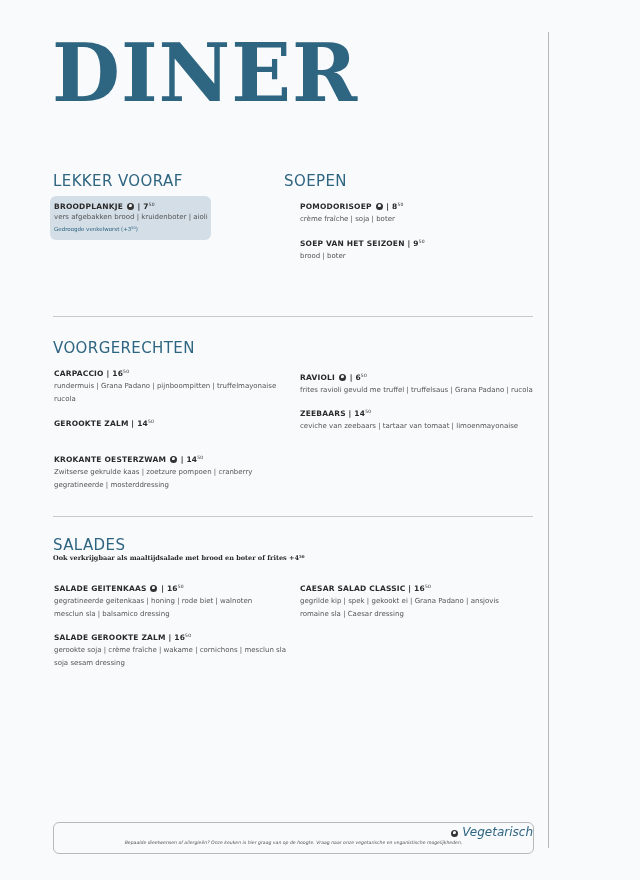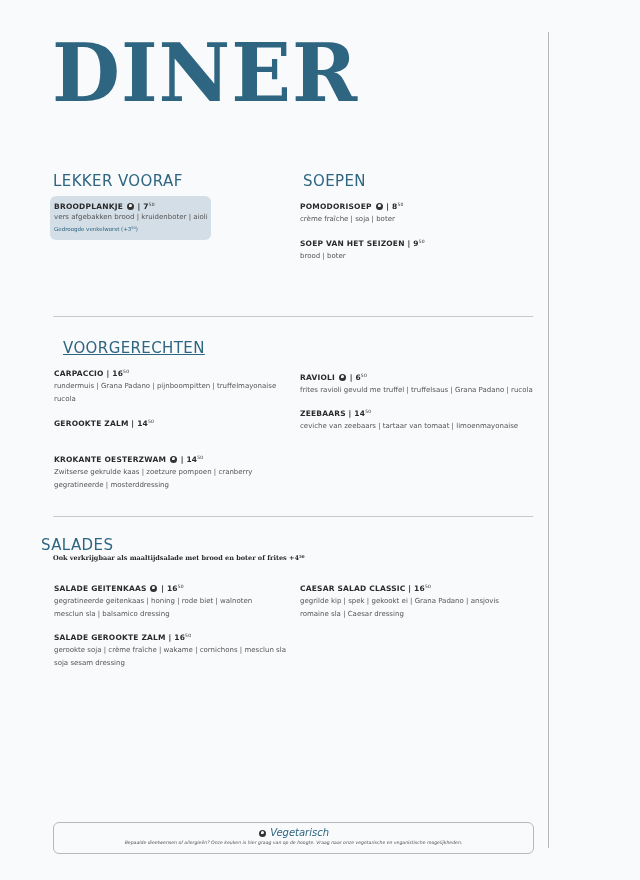--- a/index.html
+++ b/index.html
@@ -45,60 +45,60 @@
     .extra sup { font-size: 3.5px; vertical-align: 2px; }
     .subnote {
       position: absolute; left: 53px; top: 554px;
       font-family: "DejaVu Serif", serif; font-weight: bold; font-size: 6.5px; color: #2a2a2a;
     }
     .subnote sup { font-size: 4px; vertical-align: 2px; }
     .footer {
       position: absolute; left: 53px; top: 822px; width: 479px; height: 30px;
       border: 1px solid #b8b8b8; border-radius: 6px; text-align: center;
     }
-    .footer-veg { font-size: 10px; color: #2e6580; font-style: italic; margin-top: 5px; line-height: 9px; }
+    .footer-veg { font-size: 12px; color: #2e6580; font-style: italic; margin-top: 5px; line-height: 9px; text-align: right; }
     .footer-note { font-size: 4.6px; color: #555; font-style: italic; margin-top: 2px; line-height: 7px; }
   </style>
 </head>
 <body>
 
 <h1 class="title">DINER</h1>
 <div class="vline"></div>
 
 <h2 class="section-title" style="left:53px;top:172px;">LEKKER VOORAF</h2>
 <div class="highlight"></div>
 <div class="item" style="left:54px;top:199px;">
   <div class="item-name">
     <span>BROODPLANKJE</span>
     <span class="veg"></span>
     <span> | </span><span>7</span><sup>50</sup>
   </div>
   <div class="item-desc" style="line-height:11px;margin-top:0">vers afgebakken brood | kruidenboter | aioli</div>
   <div class="extra"><span>Gedroogde venkelworst (+3</span><sup>50</sup><span>)</span></div>
 </div>
 
-<h2 class="section-title" style="left:303px;top:172px;">SOEPEN</h2>
+<h2 class="section-title" style="left:284px;top:172px;">SOEPEN</h2>
 <div class="item" style="left:300px;top:199px;">
   <div class="item-name">
     <span>POMODORISOEP</span>
     <span class="veg"></span>
     <span> | </span><span>8</span><sup>50</sup>
   </div>
   <div class="item-desc">crème fraîche | soja | boter</div>
 </div>
 <div class="item" style="left:300px;top:236px;">
   <div class="item-name">
     <span>SOEP VAN HET SEIZOEN</span><span> | </span><span>9</span><sup>50</sup>
   </div>
   <div class="item-desc">brood | boter</div>
 </div>
 
 <div class="hline" style="top:316px;"></div>
 
-<h2 class="section-title" style="left:63px;top:339px;text-decoration:underline;">VOORGERECHTEN</h2>
+<h2 class="section-title" style="left:53px;top:339px;">VOORGERECHTEN</h2>
 
 <div class="item" style="left:54px;top:366px;">
   <div class="item-name"><span>CARPACCIO</span><span> | </span><span>16</span><sup>50</sup></div>
   <div class="item-desc"><span>rundermuis | Grana Padano | pijnboompitten | truffelmayonaise</span><br><span>rucola</span></div>
 </div>
 <div class="item" style="left:54px;top:416px;">
   <div class="item-name"><span>GEROOKTE ZALM</span><span> | </span><span>14</span><sup>50</sup></div>
 </div>
 <div class="item" style="left:54px;top:452px;">
   <div class="item-name"><span>KROKANTE OESTERZWAM</span> <span class="veg"></span><span> | </span><span>14</span><sup>50</sup></div>
@@ -108,21 +108,21 @@
   <div class="item-name"><span>RAVIOLI</span> <span class="veg"></span><span> | </span><span>6</span><sup>50</sup></div>
   <div class="item-desc">frites ravioli gevuld me truffel | truffelsaus | Grana Padano | rucola</div>
 </div>
 <div class="item" style="left:300px;top:406px;width:245px;">
   <div class="item-name"><span>ZEEBAARS</span><span> | </span><span>14</span><sup>50</sup></div>
   <div class="item-desc">ceviche van zeebaars | tartaar van tomaat | limoenmayonaise</div>
 </div>
 
 <div class="hline" style="top:516px;"></div>
 
-<h2 class="section-title" style="left:41px;top:536px;">SALADES</h2>
+<h2 class="section-title" style="left:53px;top:536px;">SALADES</h2>
 <div class="subnote"><span>Ook verkrijgbaar als maaltijdsalade met brood en boter of frites +4</span><sup>50</sup></div>
 
 <div class="item" style="left:54px;top:581px;">
   <div class="item-name"><span>SALADE GEITENKAAS</span> <span class="veg"></span><span> | </span><span>16</span><sup>50</sup></div>
   <div class="item-desc"><span>gegratineerde geitenkaas | honing | rode biet | walnoten</span><br><span>mesclun sla | balsamico dressing</span></div>
 </div>
 <div class="item" style="left:54px;top:630px;">
   <div class="item-name"><span>SALADE GEROOKTE ZALM</span><span> | </span><span>16</span><sup>50</sup></div>
   <div class="item-desc"><span>gerookte soja | crème fraîche | wakame | cornichons | mesclun sla</span><br><span>soja sesam dressing</span></div>
 </div>

